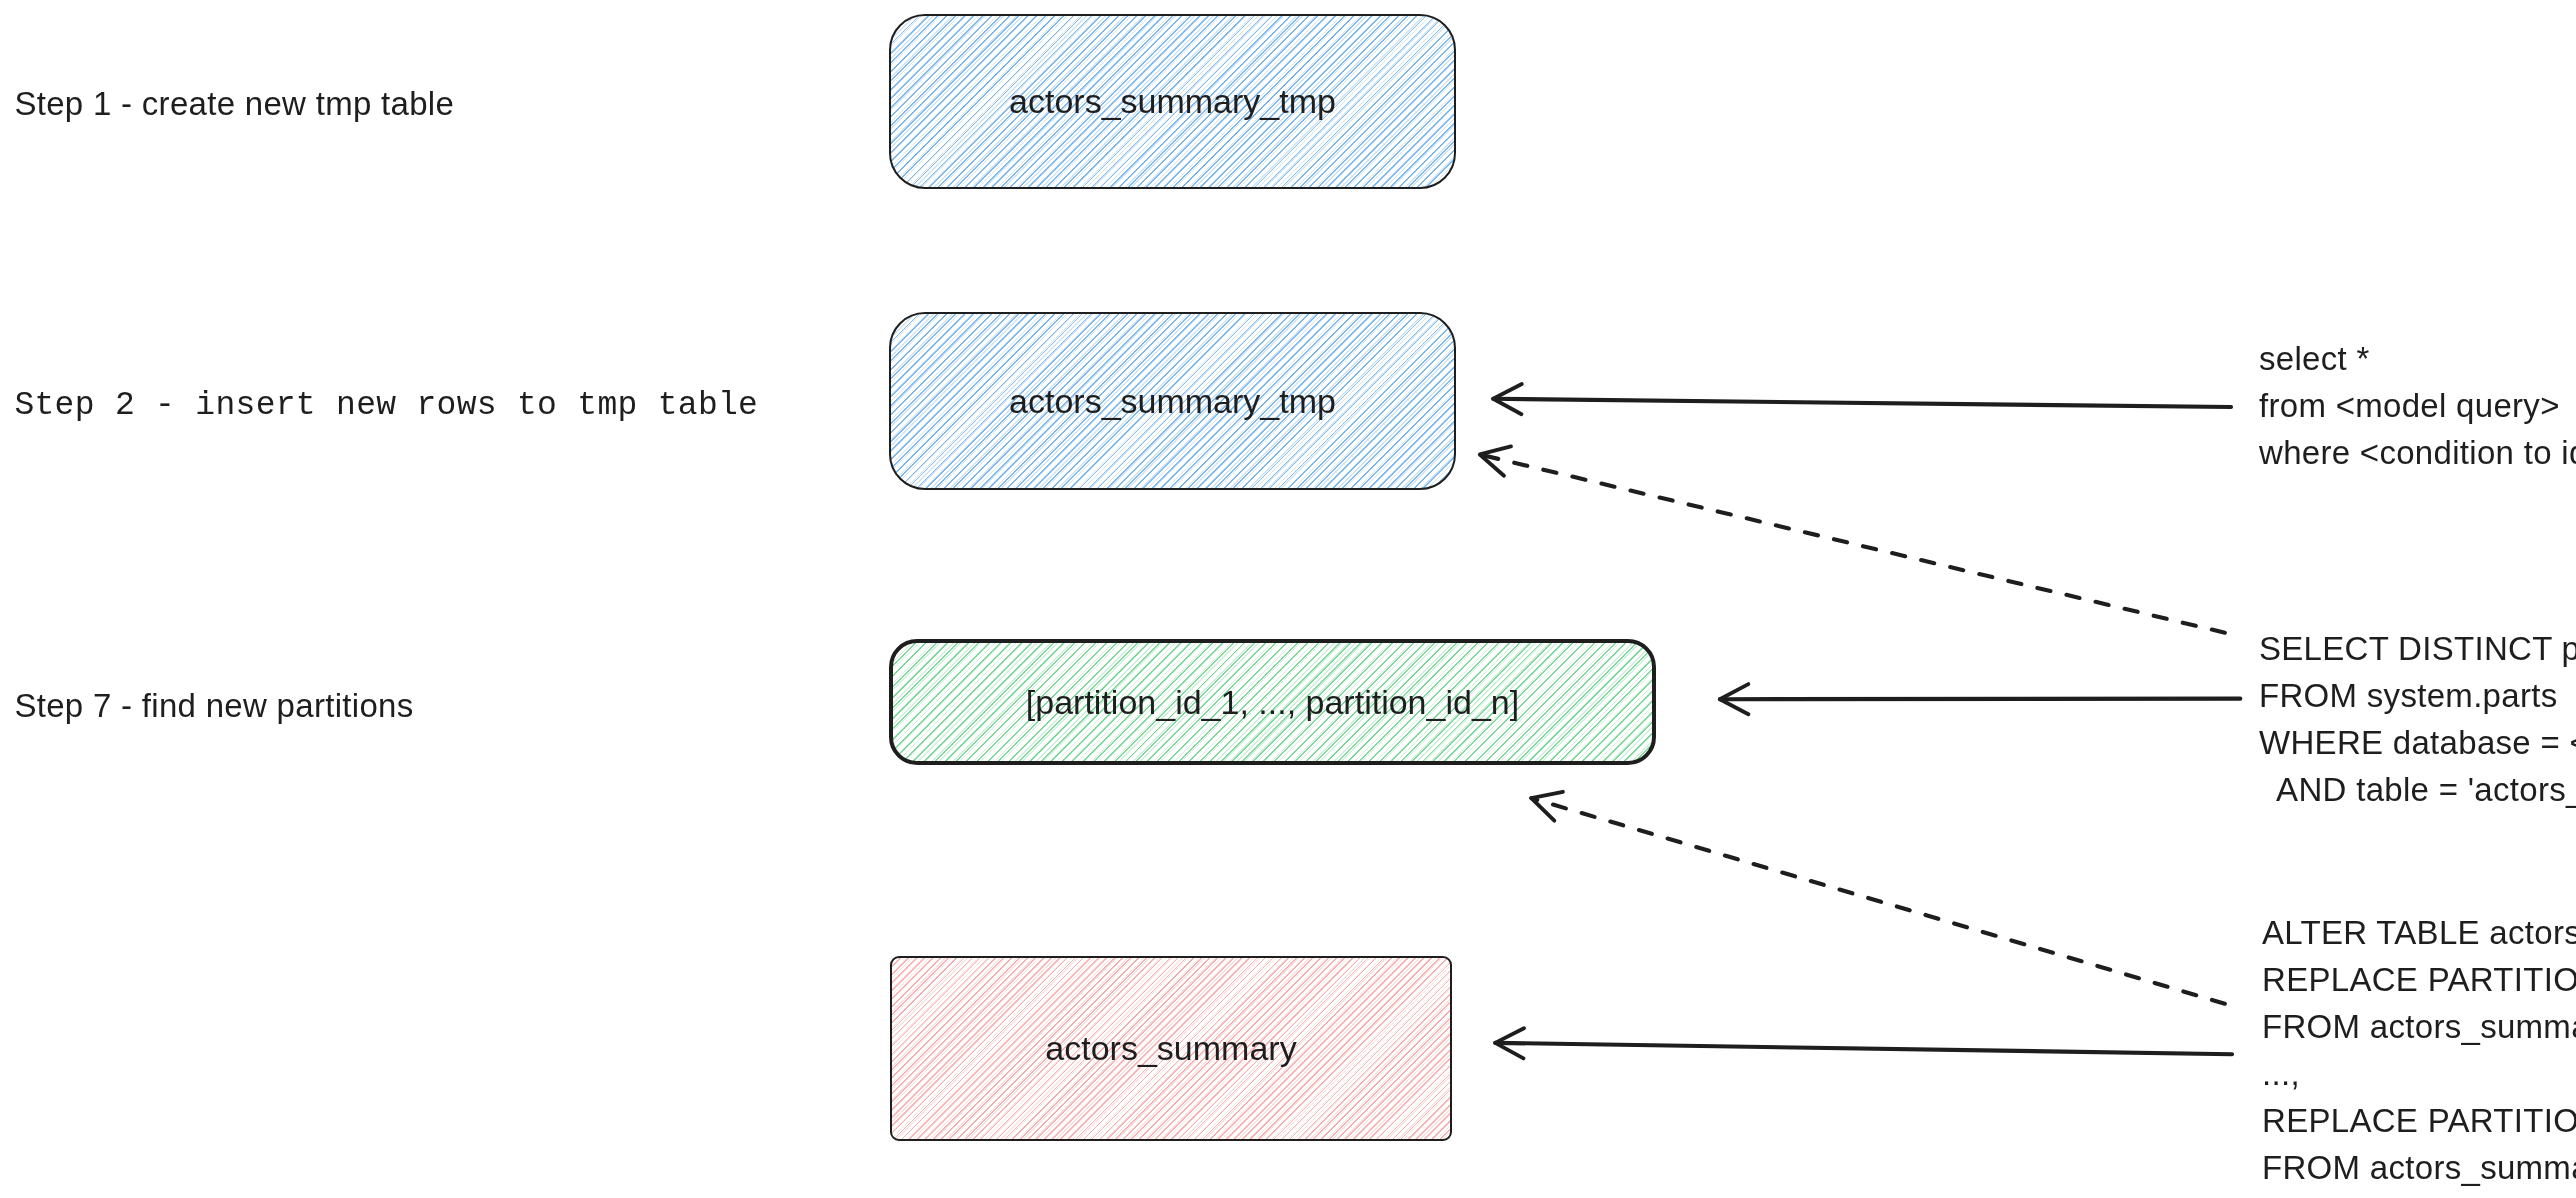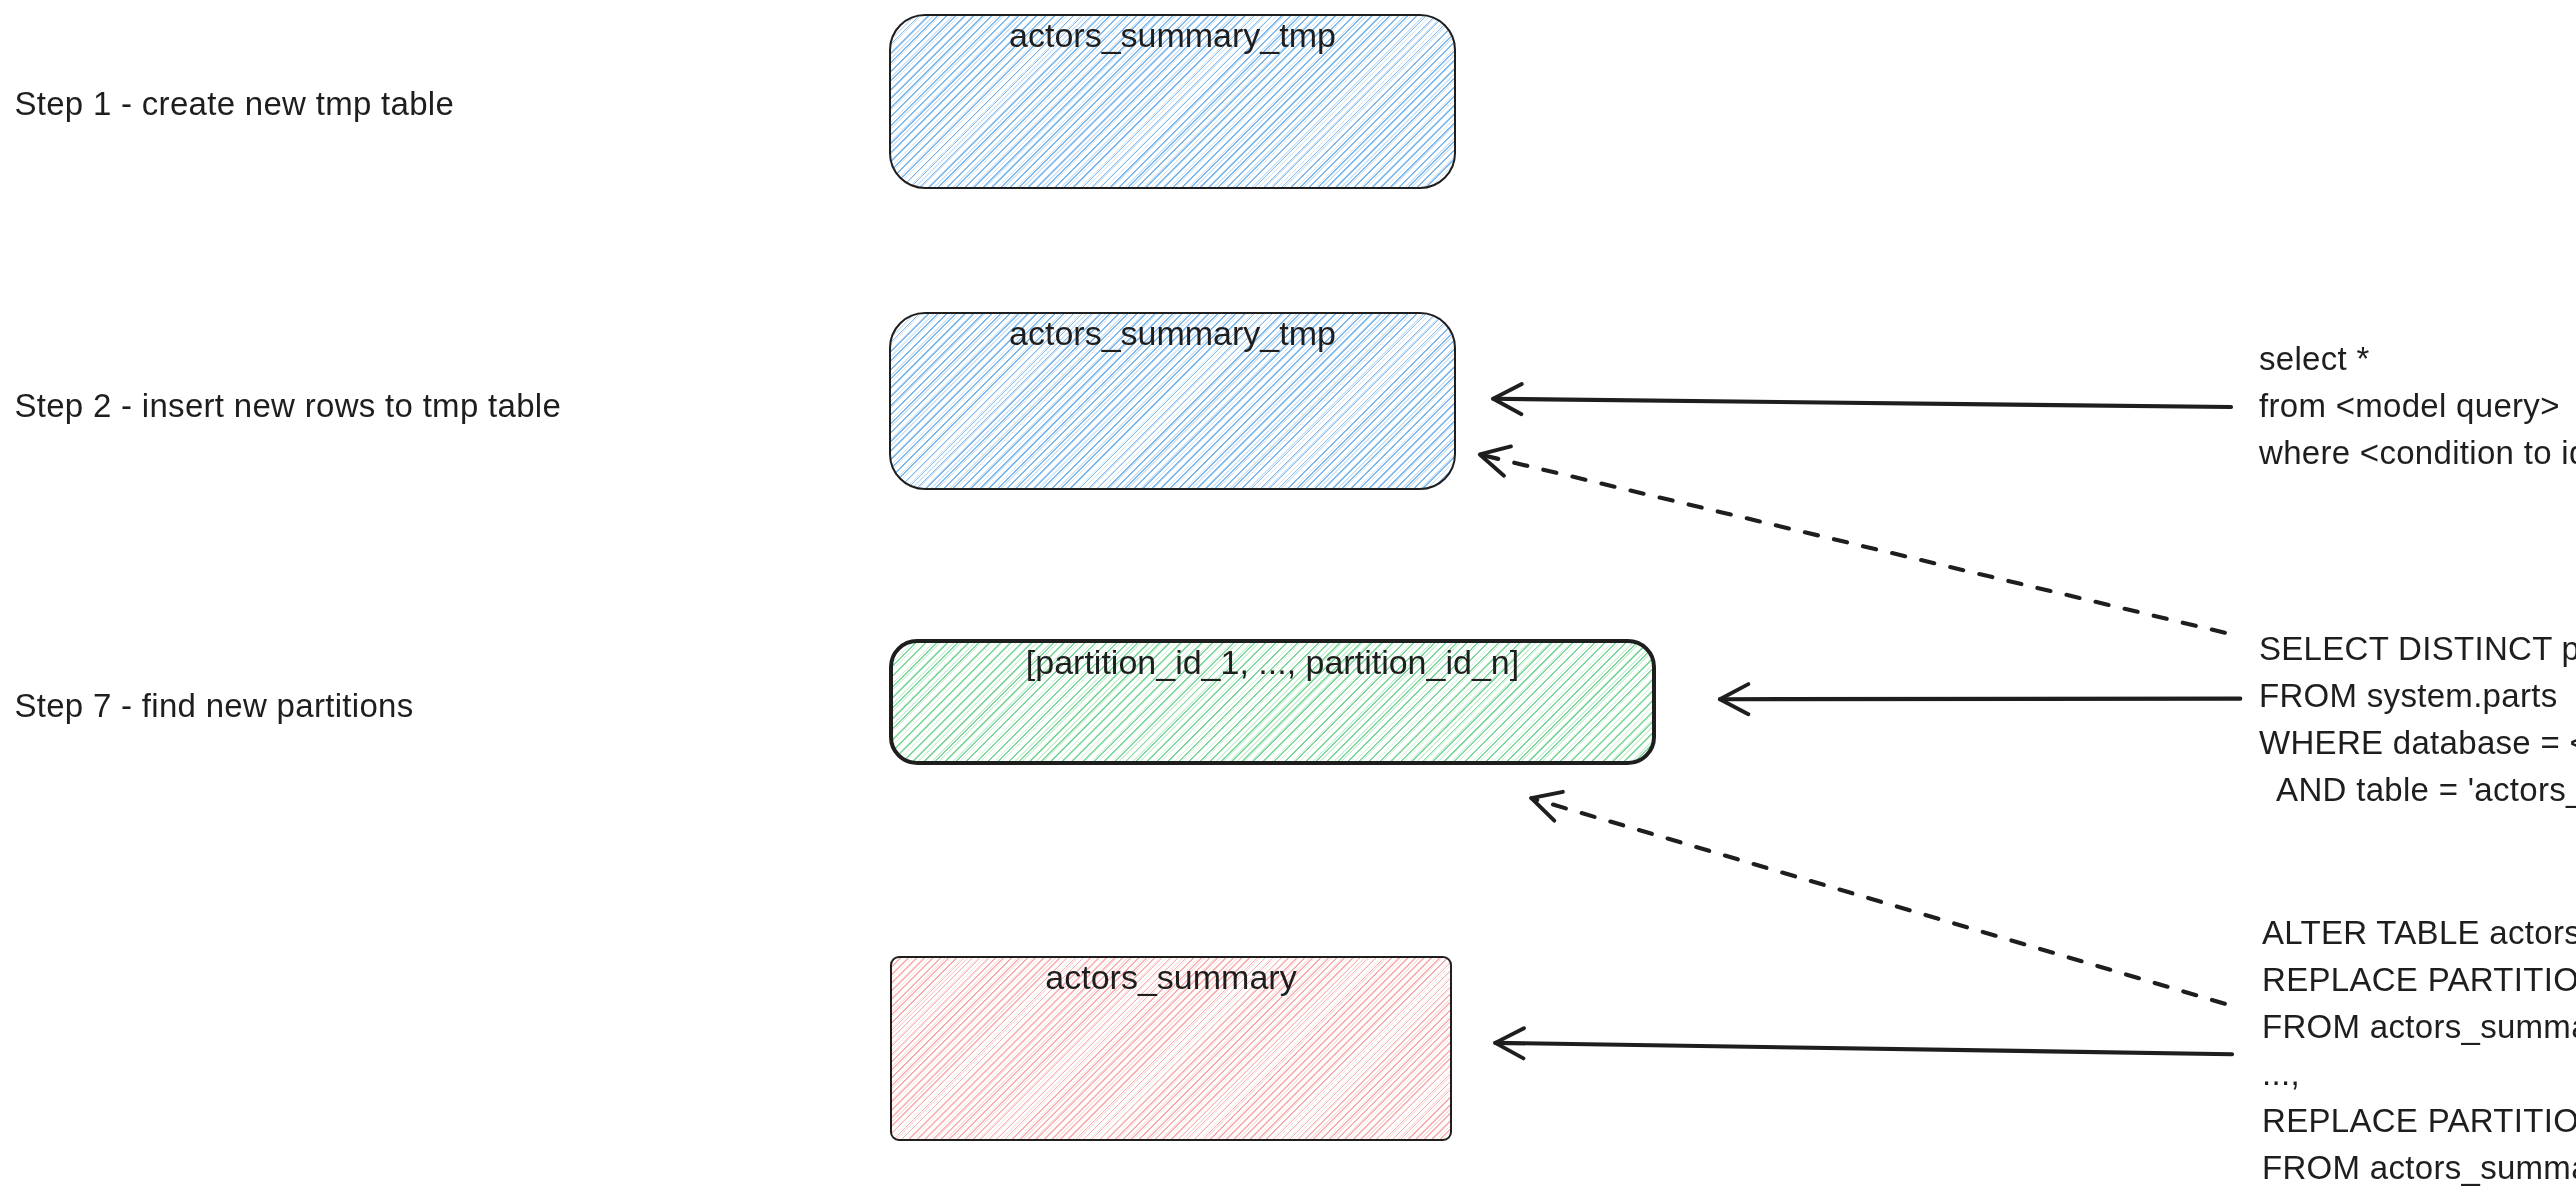--- a/index.html
+++ b/index.html
@@ -16,21 +16,21 @@
   .step-label {
     position: absolute;
     font-size: 33px;
     line-height: 40px;
     white-space: nowrap;
     letter-spacing: 0.3px;
   }
 
   .node {
     position: absolute;
-    display: flex; justify-content: center;
+    display: flex; align-items: center; justify-content: center;
     border: 2.6px solid #1e1e1e;
     border-radius: 36px;
     font-size: 34px;
     box-sizing: border-box;
     white-space: nowrap;
   }
   .node.thick { border-width: 4.6px; border-radius: 28px; }
 
   .hatch-blue {
     background-image:
@@ -76,21 +76,21 @@
     <line x1="4330" y1="790" x2="2898" y2="774" stroke="#1e1e1e" stroke-width="8" stroke-linecap="round" marker-end="url(#ah)"></line>
     <line x1="6172" y1="786" x2="5612" y2="783" stroke="#1e1e1e" stroke-width="8" stroke-linecap="round" marker-end="url(#ah)"></line>
     <line x1="4348" y1="1356" x2="3338" y2="1357" stroke="#1e1e1e" stroke-width="8" stroke-linecap="round" marker-end="url(#ah)"></line>
     <line x1="4332" y1="2046" x2="2902" y2="2024" stroke="#1e1e1e" stroke-width="8" stroke-linecap="round" marker-end="url(#ah)"></line>
 
     <line x1="4318" y1="1228" x2="2872" y2="882" stroke="#1e1e1e" stroke-width="8" stroke-linecap="round" stroke-dasharray="26 32" marker-end="url(#ah)"></line>
     <line x1="4318" y1="1948" x2="2972" y2="1549" stroke="#1e1e1e" stroke-width="8" stroke-linecap="round" stroke-dasharray="26 32" marker-end="url(#ah)"></line>
   </svg>
 
   <div class="step-label" style="left:14.4px;  top:84px;">Step 1 - create new tmp table</div>
-  <div class="step-label" style="left:14.4px;  top:386px;">Step 2 - insert new rows to tmp table</div>
+  <div class="step-label" style="left:14.4px;  top:386px;font-family:Liberation Mono, monospace;">Step 2 - insert new rows to tmp table</div>
   <div class="step-label" style="left:14.4px;  top:686px;">Step 7 - find new partitions</div>
 
   <div class="node hatch-blue" style="left:889px; top:14.4px;   width:567px; height:175px;">
     <span>actors_summary_tmp</span>
   </div>
 
   <div class="node hatch-blue" style="left:889px; top:312px;  width:567px; height:178px;">
     <span>actors_summary_tmp</span>
   </div>
 

